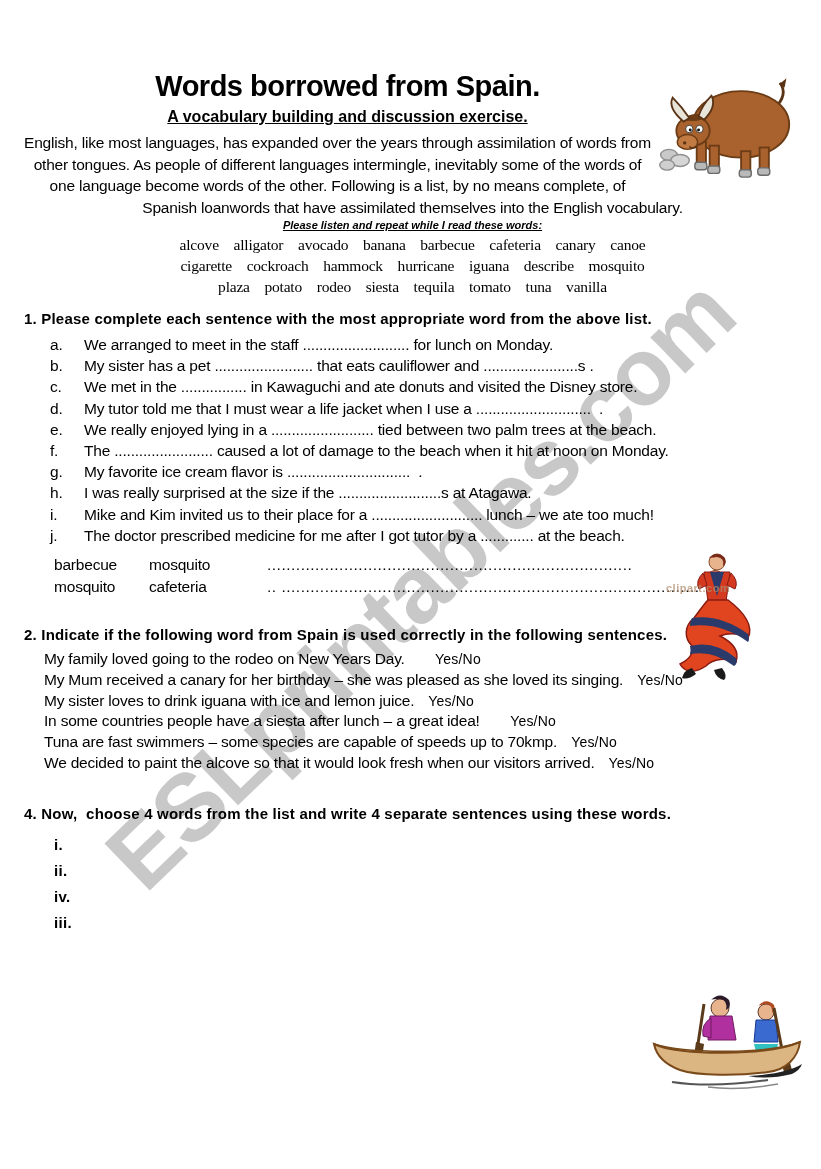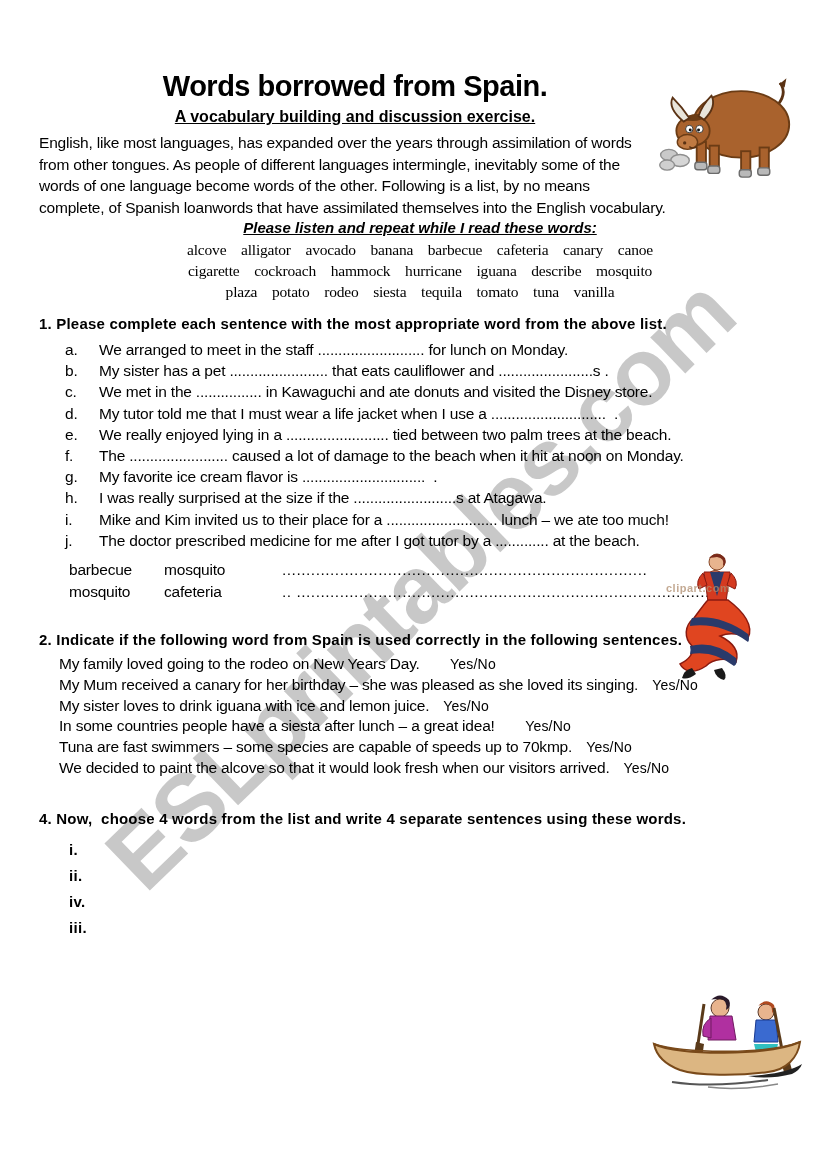--- a/index.html
+++ b/index.html
@@ -1,38 +1,38 @@
 <!DOCTYPE html>
 <html><head>
 <meta charset="utf-8">
 <style>
   * { margin:0; padding:0; box-sizing:border-box; }
   body { background:#e8e8e8; font-family:"Liberation Sans", sans-serif; }
   .page {
     position:relative; width:821px; height:1169px; margin:0 auto;
     background:#ffffff; color:#000; overflow:hidden;
   }
-  .content { position:relative; z-index:1; padding:70px 20px 0 39px; }
+  .content { position:relative; z-index:1; padding:70px 20px 0 24px; }
 
   
   .watermark {
     position:absolute; z-index:0; left:-90px; top:530px; width:1020px;
     text-align:center; font-size:95px; font-weight:bold; letter-spacing:-2px;
     color:rgba(125,125,125,0.42); white-space:nowrap;
     transform:rotate(-44deg); transform-origin:center center;
     pointer-events:none; user-select:none;
   }
 
   .title { text-align:center; font-size:29px; font-weight:bold; letter-spacing:-0.5px; padding-right:130px; }
   .subtitle { text-align:center; font-size:16px; font-weight:bold; text-decoration:underline; margin-top:5px; padding-right:130px; }
 
-  .intro { margin-top:6px; font-size:15.5px; line-height:21.5px; letter-spacing:-0.2px; }
+  .intro { margin-top:6px; font-size:15.5px; line-height:21.5px; letter-spacing:-0.2px;text-align:center; }
   .bull-spacer { float:right; width:150px; height:44px; }
 
-  .listen { text-align:center; font-size:15px; font-weight:bold; font-style:italic; text-decoration:underline; margin-top:1px; }
+  .listen { text-align:center; font-size:11px; font-weight:bold; font-style:italic; text-decoration:underline; margin-top:1px; }
 
   .wordlist { margin-top:3px; text-align:center; font-size:15.5px; line-height:21px;font-family:Liberation Serif, serif; }
   .word-row { word-spacing:11px; letter-spacing:-0.2px; }
 
   .comic { font-weight:bold; font-size:15px; letter-spacing:0.2px; line-height:20px; }
   .sec1-head { margin-top:12px; }
 
   .abc-list { margin-top:5px; }
   .abc-item { display:flex; font-size:15.5px; line-height:21.2px; letter-spacing:-0.2px; }
   .abc-letter { width:34px; margin-left:26px; flex:none; }

